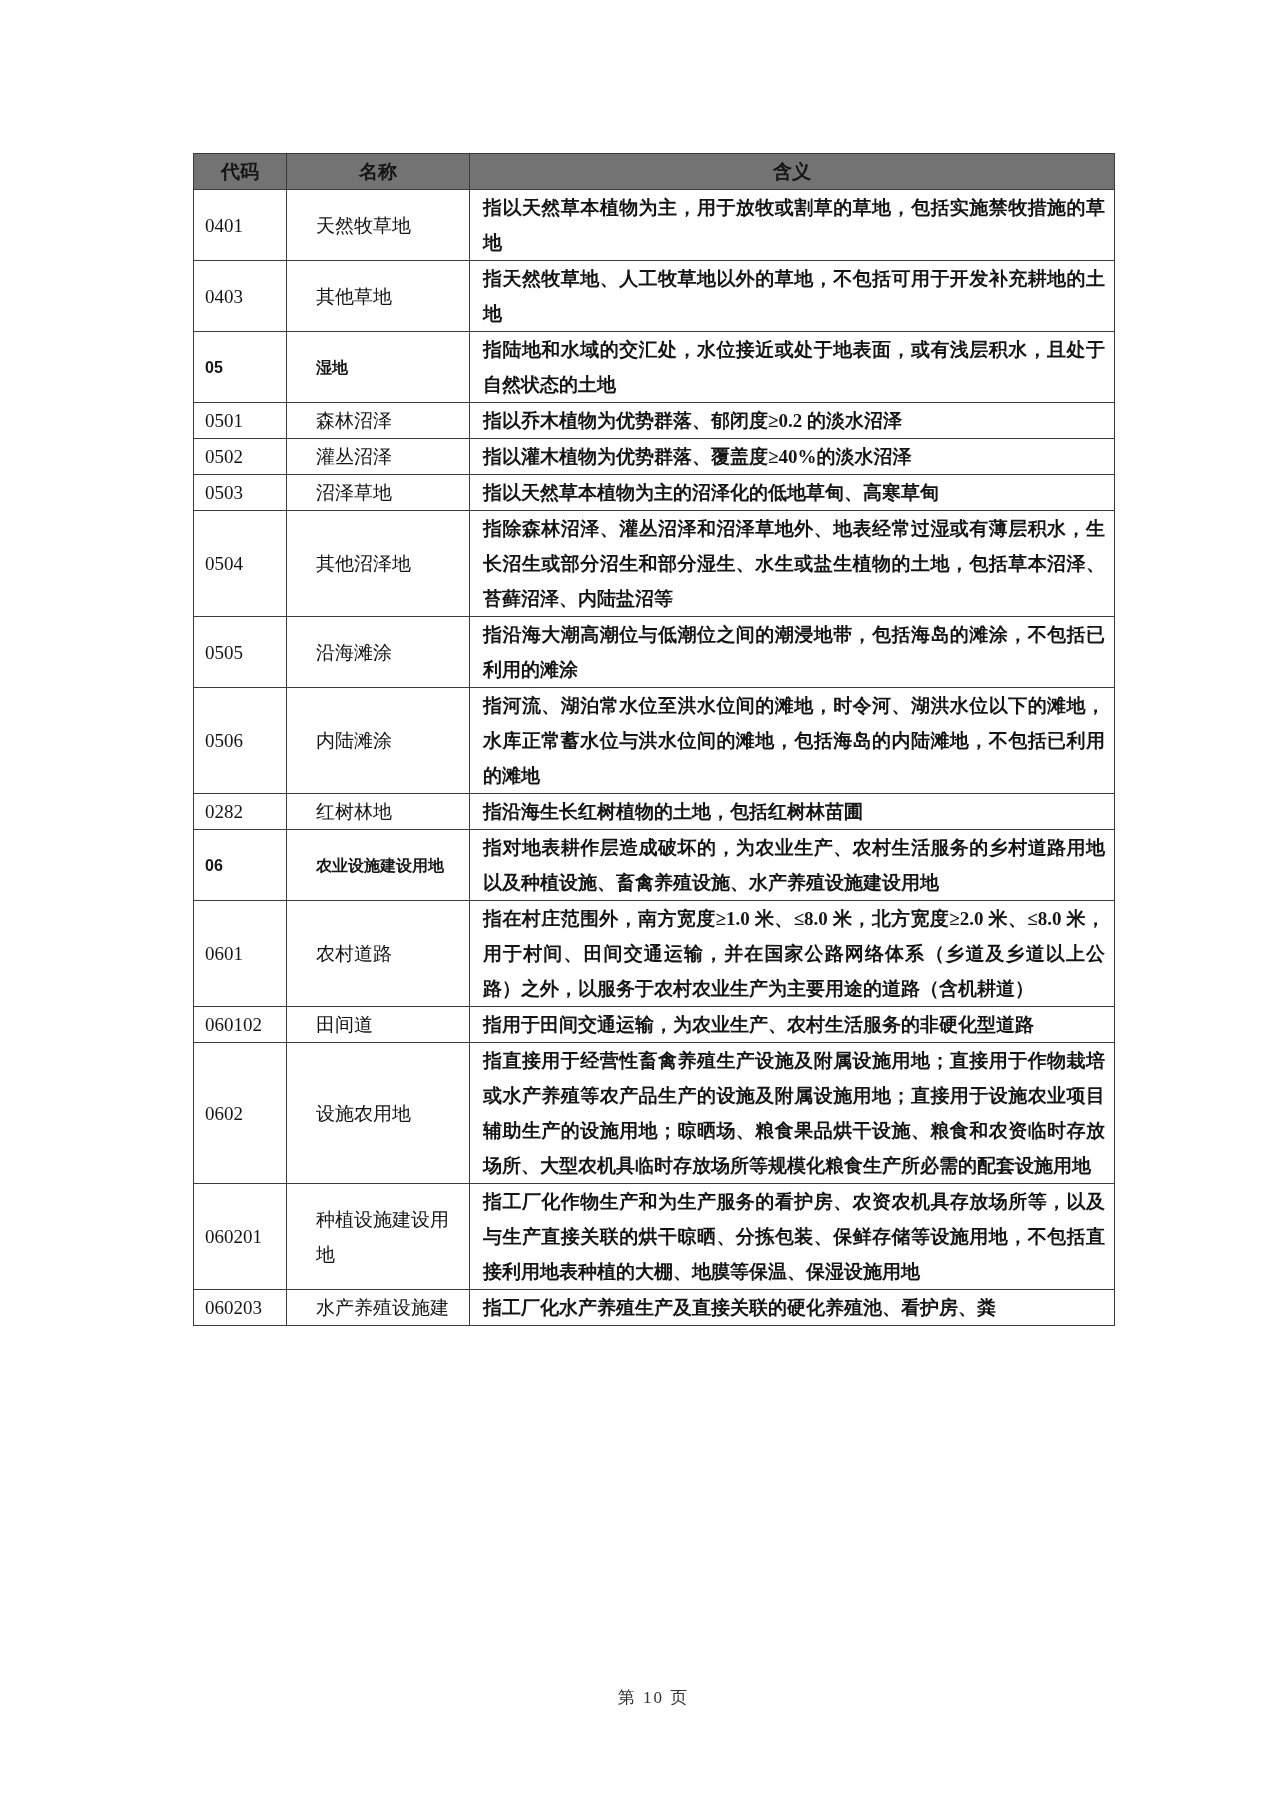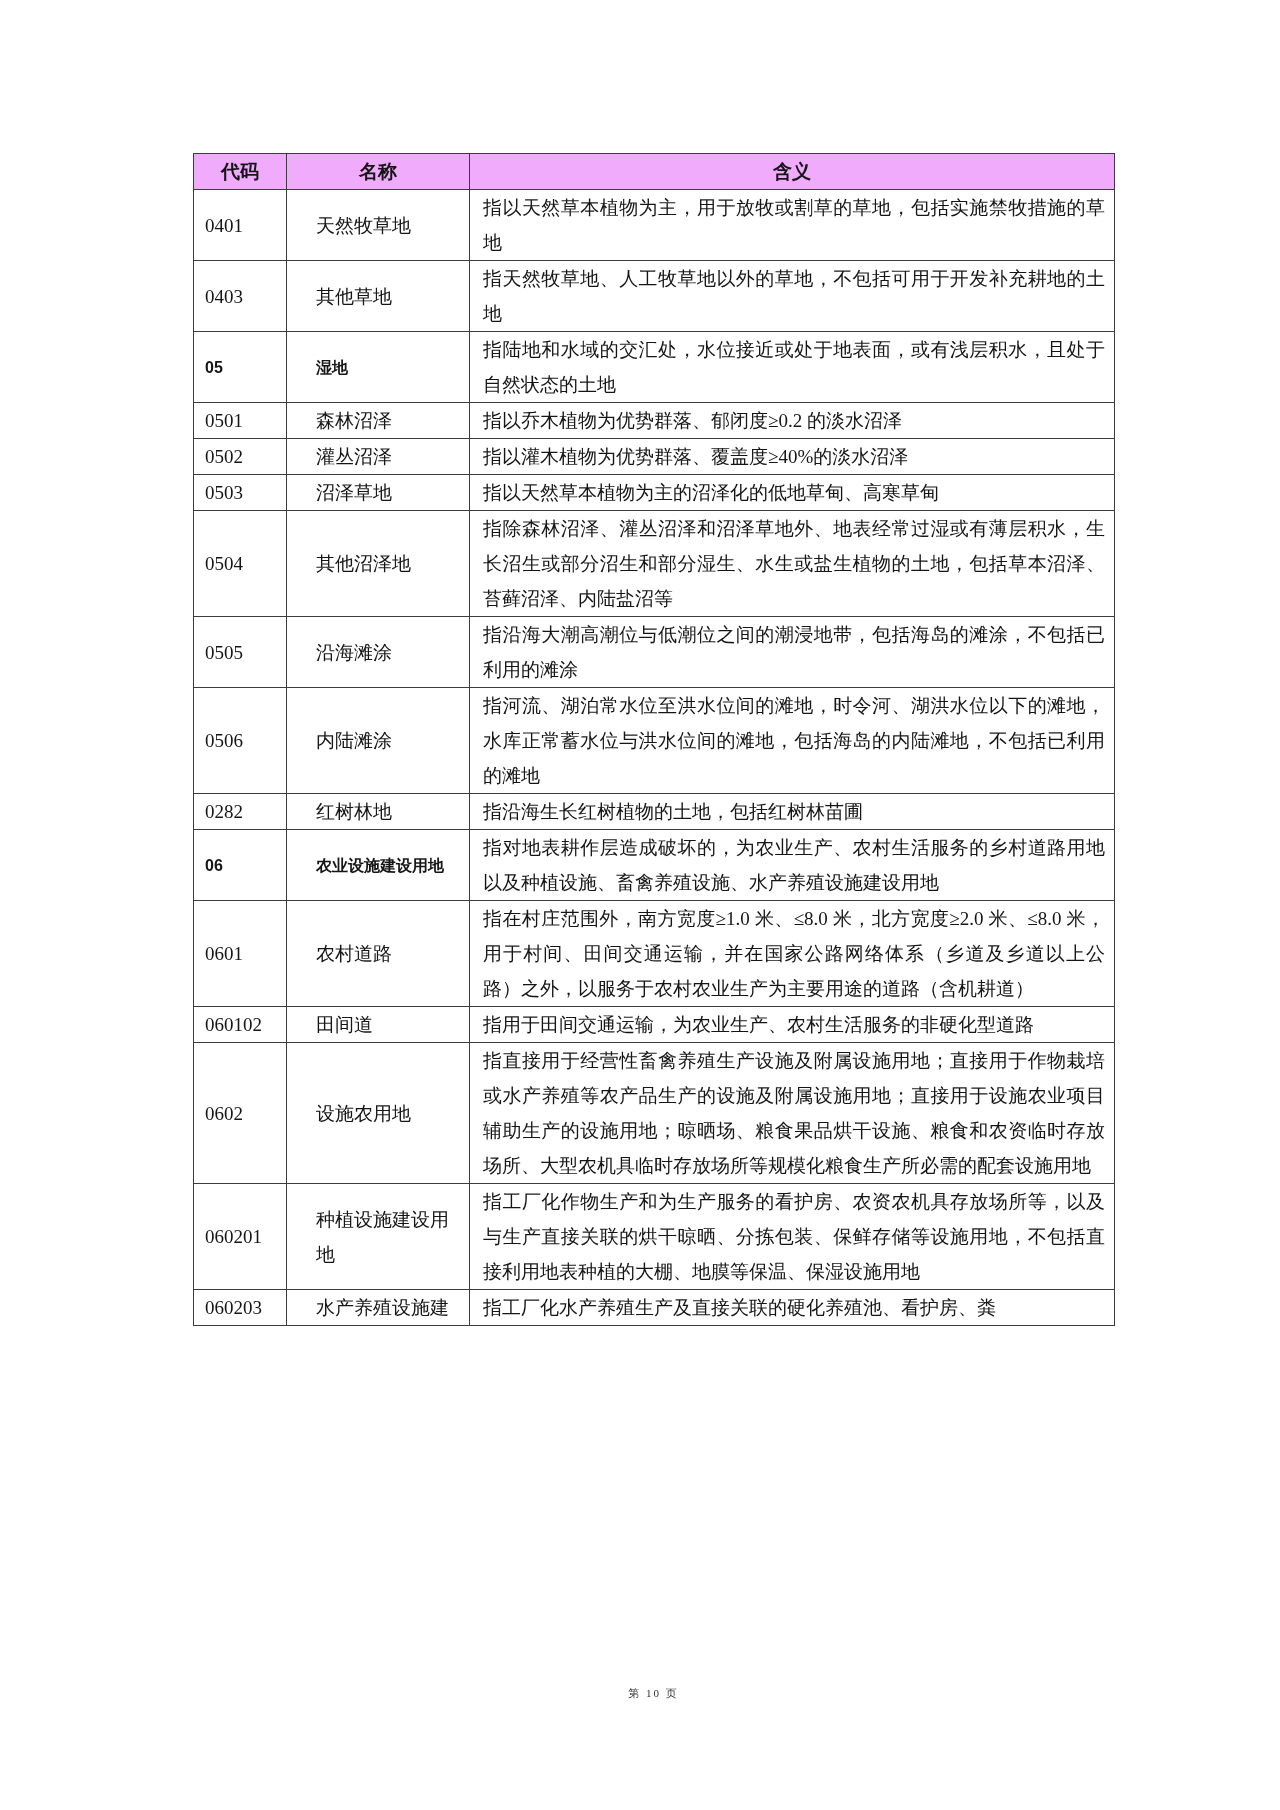--- a/index.html
+++ b/index.html
@@ -26,50 +26,51 @@
   .doc-table col.c-name { width: 183px; }
   .doc-table col.c-meaning { width: 645px; }
   .doc-table th,
   .doc-table td {
     border: 1px solid #3c3c3c;
     font-size: 19px;
     vertical-align: middle;
     word-break: break-all;
   }
   .doc-table th {
-    background: #f0abfc;
+    background: #737373;
     font-weight: bold;
     height: 33px;
     line-height: 33px;
   }
   .doc-table td {
     line-height: 35px;
     padding-top: 0;
     padding-bottom: 0;
   }
   .code-cell { padding-left: 11px; padding-right: 4px; }
   .name-cell { padding-left: 29px; padding-right: 8px; }
   .meaning-cell {
     padding-left: 13px;
     padding-right: 9px;
     text-align: justify;
+    font-weight: bold;
   }
   .section-row .code-cell,
   .section-row .name-cell {
     font-weight: bold;
     font-family: "Liberation Sans", "DejaVu Sans", sans-serif;
     font-size: 16px;
   }
   .page-footer {
     position: absolute;
     left: 193px;
     top: 1686px;
     width: 921px;
     text-align: center;
-    font-size: 11px;
+    font-size: 17px;
     color: #333333;
     letter-spacing: 2px;
   }
 </style>
 </head>
 <body>
 
 <table class="doc-table">
   <colgroup>
     <col class="c-code">

